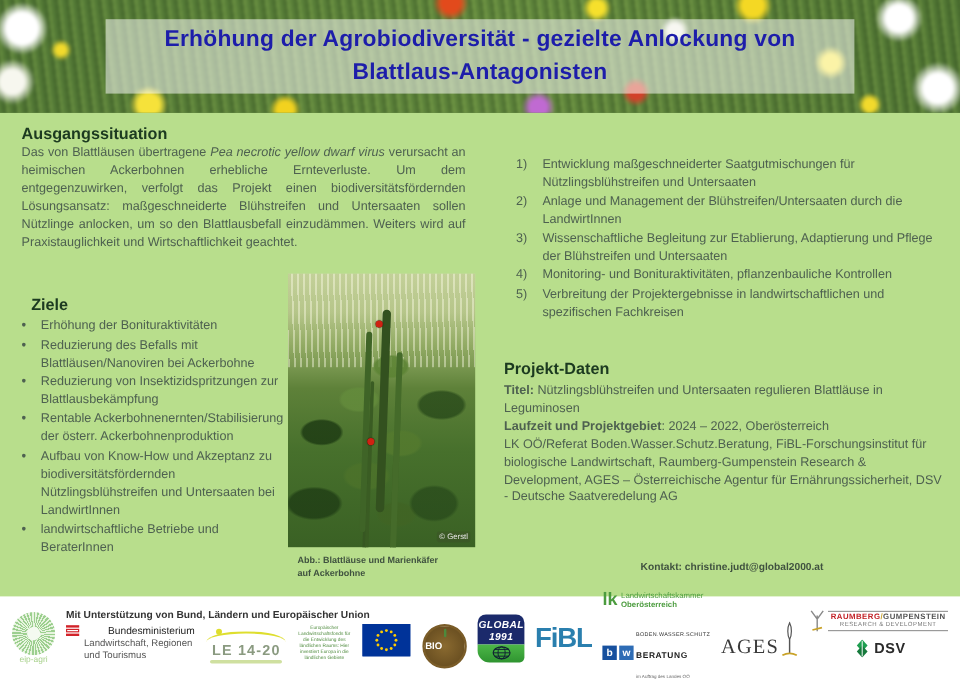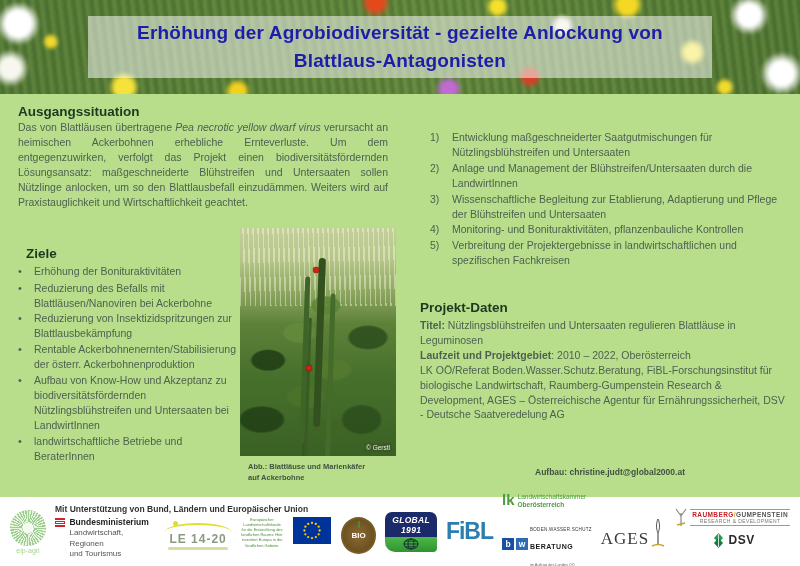--- a/index.html
+++ b/index.html
@@ -89,33 +89,33 @@
         radial-gradient(circle at 50% 50%, #f4faf0 0 5px, rgba(244,250,240,0) 6px),
         repeating-conic-gradient(#9ccf8f 0 5deg, #e7f4df 5deg 10deg);}
   .eip .t{font-size:7px;color:#a8d18c;margin-top:1px;}
   .support-col{display:flex;flex-direction:column;gap:3px;}
   .support{font-size:8.5px;font-weight:bold;color:#333;}
   .support-row{display:flex;align-items:flex-start;gap:10px;}
   .bm{display:flex;gap:4px;font-size:8px;color:#555;line-height:1.3;}
   .flag{width:11px;height:9px;margin-top:1px;display:flex;flex-direction:column;gap:1px;}
   .flag i{display:block;height:2px;background:#d2232a;}
   .flag i.w{background:#fff;border:.5px solid #d2232a;height:1px;}
-  .bm .b1{font-weight:bold;color:#222;font-size:8.5px;}
+  .bm .b1{font-weight:normal;color:#222;font-size:8.5px;margin-left:20px;}
   .le{display:flex;flex-direction:column;align-items:center;margin-top:6px;}
   .le .arc{width:66px;height:7px;border-top:2px solid #dede2e;border-radius:50%/100% 100% 0 0;
       position:relative;}
   .le .arc::after{content:"";position:absolute;left:8px;top:-4px;width:5px;height:5px;
       border-radius:50%;background:#dede2e;}
   .le .t{font-size:12px;font-weight:bold;color:#8a9a80;letter-spacing:1px;}
   .le .sub{width:60px;height:3px;background:#cfe0a0;margin-top:1px;border-radius:2px;}
   .eu-small{width:44px;font-size:4px;line-height:1.3;color:#4d8a3c;text-align:center;}
   .eu-flag{width:40px;height:27px;background:#039;display:block;}
   .bio{width:33px;height:33px;border-radius:50%;border:2px solid #7a5c28;
       background:radial-gradient(#8a6a30,#5f461c);display:flex;align-items:center;
-      justify-content:center;position:relative;}
+      position:relative;}
   .bio .bt{color:#fff;font-weight:bold;font-size:8px;}
   .bio::before{content:"";position:absolute;top:2px;left:50%;width:2px;height:7px;
       margin-left:-1px;background:#4d8a3c;border-radius:2px;}
   .g2000{width:76px;display:flex;flex-direction:column;}
   .g2000 .top{background:#1b2a6b;color:#fff;font-weight:bold;font-style:italic;
       font-size:8.5px;text-align:center;padding:3px 0 2px;border-radius:7px 7px 0 0;
       letter-spacing:.3px;}
   .g2000 .bot{height:15px;background:linear-gradient(#4db848,#2f9430);
       border-radius:0 0 4px 10px;display:flex;align-items:center;justify-content:center;}
   .fibl{font-size:23px;font-weight:bold;color:#2a7fae;letter-spacing:-1px;
@@ -227,25 +227,25 @@
       <li>
           <span class="num">5)</span>
           <span>Verbreitung der Projektergebnisse in landwirtschaftlichen und spezifischen Fachkreisen</span>
         </li>
     </ol>
 
     <div class="h1" style="left:420px;top:204px;">Projekt-Daten</div>
 
     <div class="daten">
       <div><b>Titel:</b><span> Nützlingsblühstreifen und Untersaaten regulieren Blattläuse in Leguminosen</span></div>
-      <div><b>Laufzeit und Projektgebiet</b><span>: 2010 – 2022, Oberösterreich</span></div>
+      <div><b>Laufzeit und Projektgebiet</b><span>: 2024 – 2022, Oberösterreich</span></div>
       <div>LK OÖ/Referat Boden.Wasser.Schutz.Beratung, FiBL-Forschungsinstitut für biologische Landwirtschaft, Raumberg-Gumpenstein Research &amp; Development, AGES – Österreichische Agentur für Ernährungssicherheit, DSV - Deutsche Saatveredelung AG</div>
     </div>
 
-    <div class="kontakt">Aufbau: christine.judt@global2000.at</div>
+    <div class="kontakt">Kontakt: christine.judt@global2000.at</div>
   </div>
 
   <div class="footer">
 
     <div class="eip">
       <div class="disc"></div>
       <div class="t">eip-agri</div>
     </div>
 
     <div class="support-col">

